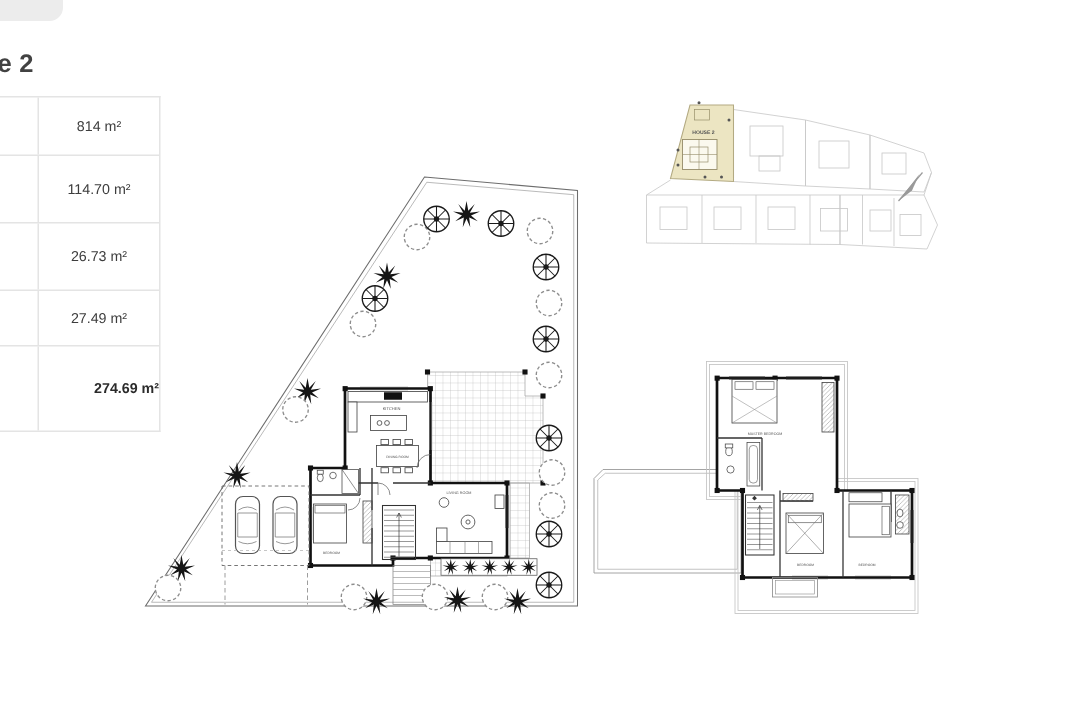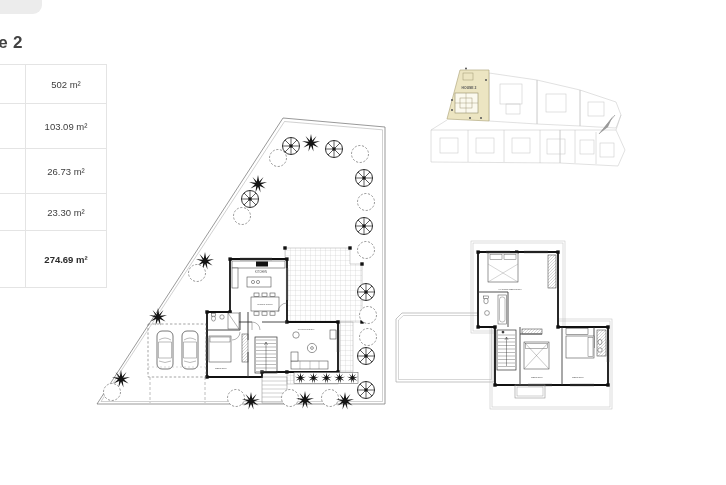--- a/index.html
+++ b/index.html
@@ -9,52 +9,52 @@
   .title{position:absolute;left:-45px;top:33px;font-size:17px;font-weight:bold;color:#424242;letter-spacing:.2px;}
   .area-table{position:absolute;left:-62px;top:64px;width:168px;border-top:1px solid #e4e4e4;
               border-bottom:1px solid #e4e4e4;border-right:1px solid #e4e4e4;}
   .trow{display:flex;align-items:center;}
   .trow + .trow{border-top:1px solid #e4e4e4;}
   .tlabel{width:88px;box-sizing:border-box;border-right:1px solid #e4e4e4;align-self:stretch;
           display:flex;align-items:center;justify-content:center;text-align:center;
           font-size:9px;line-height:1.35;color:#4a4a4a;white-space:pre-line;}
   .tvalue{width:80px;text-align:center;font-size:9.5px;color:#3d3d3d;}
   .r1{height:38px;} .r2{height:44px;} .r3{height:44px;} .r4{height:36px;} .r5{height:56px;}
-  .bold .tvalue,.bold .tlabel{font-weight:bold;color:#2b2b2b;}
+  .bold .tvalue,.bold .tlabel{font-weight:bold;color:#2b2b2b;text-align:right;}
   svg{position:absolute;left:0;top:0;}
   text{font-family:"Liberation Sans",sans-serif;fill:#555;}
 </style>
 </head>
 <body>
 
 <div id="canvas">
 
   <div class="chip"></div>
   <div class="title">House 2</div>
 
   <div class="area-table">
     <div class="trow r1">
       <div class="tlabel">Plot Area</div>
-      <div class="tvalue">502 m²</div>
+      <div class="tvalue">814 m²</div>
     </div>
     <div class="trow r2">
       <div class="tlabel">Internal
 Covered
 Area</div>
-      <div class="tvalue">103.09 m²</div>
+      <div class="tvalue">114.70 m²</div>
     </div>
     <div class="trow r3">
       <div class="tlabel">Covered
 Veranda</div>
       <div class="tvalue">26.73 m²</div>
     </div>
     <div class="trow r4">
       <div class="tlabel">Covered
 Parking</div>
-      <div class="tvalue">23.30 m²</div>
+      <div class="tvalue">27.49 m²</div>
     </div>
     <div class="trow r5 bold">
       <div class="tlabel">Total
 Covered
 Area</div>
       <div class="tvalue">274.69 m²</div>
     </div>
   </div>
 
   <svg width="726" height="485" viewBox="0 0 726 485">

